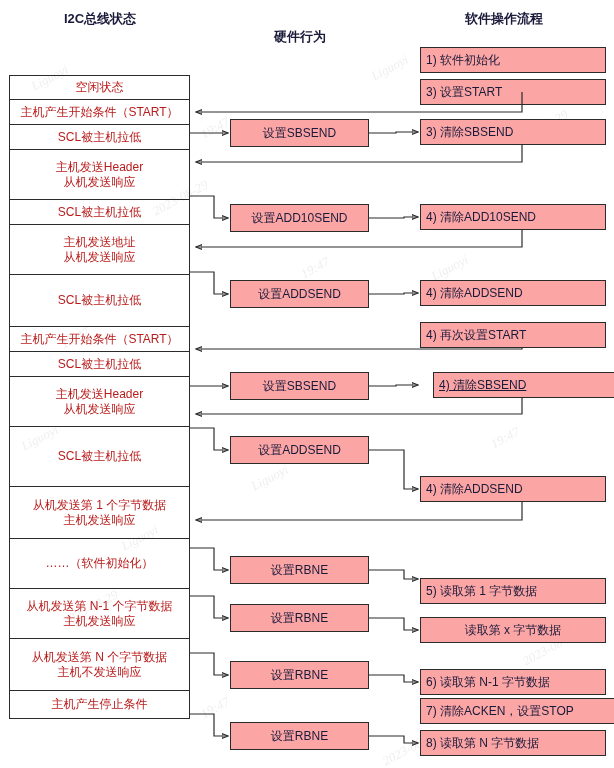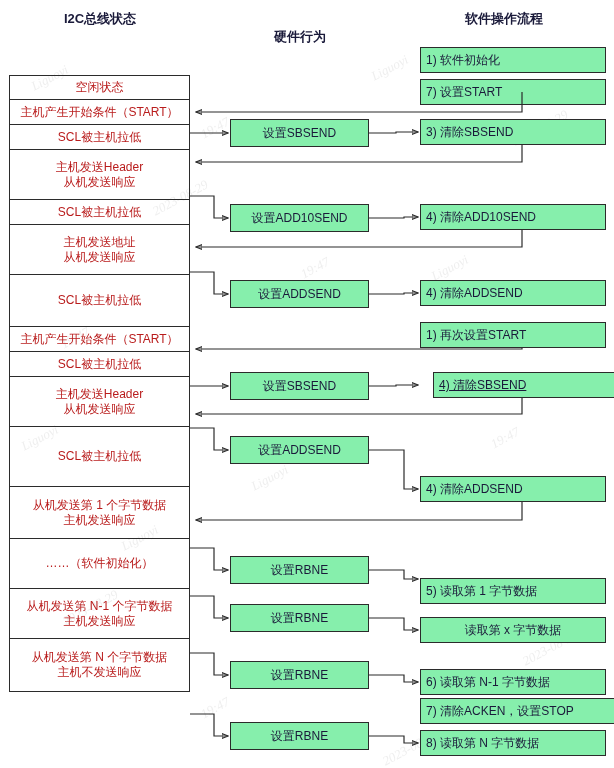--- a/index.html
+++ b/index.html
@@ -51,21 +51,21 @@
     color: #b91c1c;
     padding: 0 2px;
   }
   .state-row:last-child { border-bottom: none; }
   .state-row span { display: block; }
 
   
   .box {
     position: absolute;
     border: 1.5px solid #2b2b2b;
-    background: #86efac;
+    background: #fca5a5;
     box-sizing: border-box;
     font-size: 12px;
     line-height: 14px;
     color: #1a1a3a;
     display: flex;
     align-items: center;
     white-space: nowrap;
   }
   .box.center { justify-content: center; }
   .box.left { justify-content: flex-start; padding-left: 5px; }
@@ -197,41 +197,46 @@
           <span>从机发送第 N-1 个字节数据</span>
           <span>主机发送响应</span>
         </div>
       </div>
       <div class="state-row" style="height: 52px;">
         <div>
           <span>从机发送第 N 个字节数据</span>
           <span>主机不发送响应</span>
         </div>
       </div>
+      <div class="state-row" style="height: 27px;">
+        <div>
+          <span>主机产生停止条件</span>
+        </div>
+      </div>
     </div>
 
   <div id="hardware-layer">
       <div class="box center" style="left: 230px; top: 119px; width: 139px; height: 28px;">设置SBSEND</div>
       <div class="box center" style="left: 230px; top: 204px; width: 139px; height: 28px;">设置ADD10SEND</div>
       <div class="box center" style="left: 230px; top: 280px; width: 139px; height: 28px;">设置ADDSEND</div>
       <div class="box center" style="left: 230px; top: 372px; width: 139px; height: 28px;">设置SBSEND</div>
       <div class="box center" style="left: 230px; top: 436px; width: 139px; height: 28px;">设置ADDSEND</div>
       <div class="box center" style="left: 230px; top: 556px; width: 139px; height: 28px;">设置RBNE</div>
       <div class="box center" style="left: 230px; top: 604px; width: 139px; height: 28px;">设置RBNE</div>
       <div class="box center" style="left: 230px; top: 661px; width: 139px; height: 28px;">设置RBNE</div>
       <div class="box center" style="left: 230px; top: 722px; width: 139px; height: 28px;">设置RBNE</div>
     </div>
 
   <div id="software-layer">
       <div class="box left" style="left: 420px; top: 47px; width: 186px; height: 26px;">1) 软件初始化</div>
-      <div class="box left" style="left: 420px; top: 79px; width: 186px; height: 26px;">7) 设置START</div>
+      <div class="box left" style="left: 420px; top: 79px; width: 186px; height: 26px;">3) 设置START</div>
       <div class="box left" style="left: 420px; top: 119px; width: 186px; height: 26px;">3) 清除SBSEND</div>
       <div class="box left" style="left: 420px; top: 204px; width: 186px; height: 26px;">4) 清除ADD10SEND</div>
       <div class="box left" style="left: 420px; top: 280px; width: 186px; height: 26px;">4) 清除ADDSEND</div>
-      <div class="box left" style="left: 420px; top: 322px; width: 186px; height: 26px;">1) 再次设置START</div>
+      <div class="box left" style="left: 420px; top: 322px; width: 186px; height: 26px;">4) 再次设置START</div>
       <div class="box left" style="left: 433px; top: 372px; width: 186px; height: 26px; text-decoration: underline;">4) 清除SBSEND</div>
       <div class="box left" style="left: 420px; top: 476px; width: 186px; height: 26px;">4) 清除ADDSEND</div>
       <div class="box left" style="left: 420px; top: 578px; width: 186px; height: 26px;">5) 读取第 1 字节数据</div>
       <div class="box center" style="left: 420px; top: 617px; width: 186px; height: 26px;">读取第 x 字节数据</div>
       <div class="box left" style="left: 420px; top: 669px; width: 186px; height: 26px;">6) 读取第 N-1 字节数据</div>
       <div class="box left" style="left: 420px; top: 698px; width: 216px; height: 26px;">7) 清除ACKEN，设置STOP</div>
       <div class="box left" style="left: 420px; top: 730px; width: 186px; height: 26px;">8) 读取第 N 字节数据</div>
     </div>
 
   <svg id="wires" viewBox="0 0 614 768">

